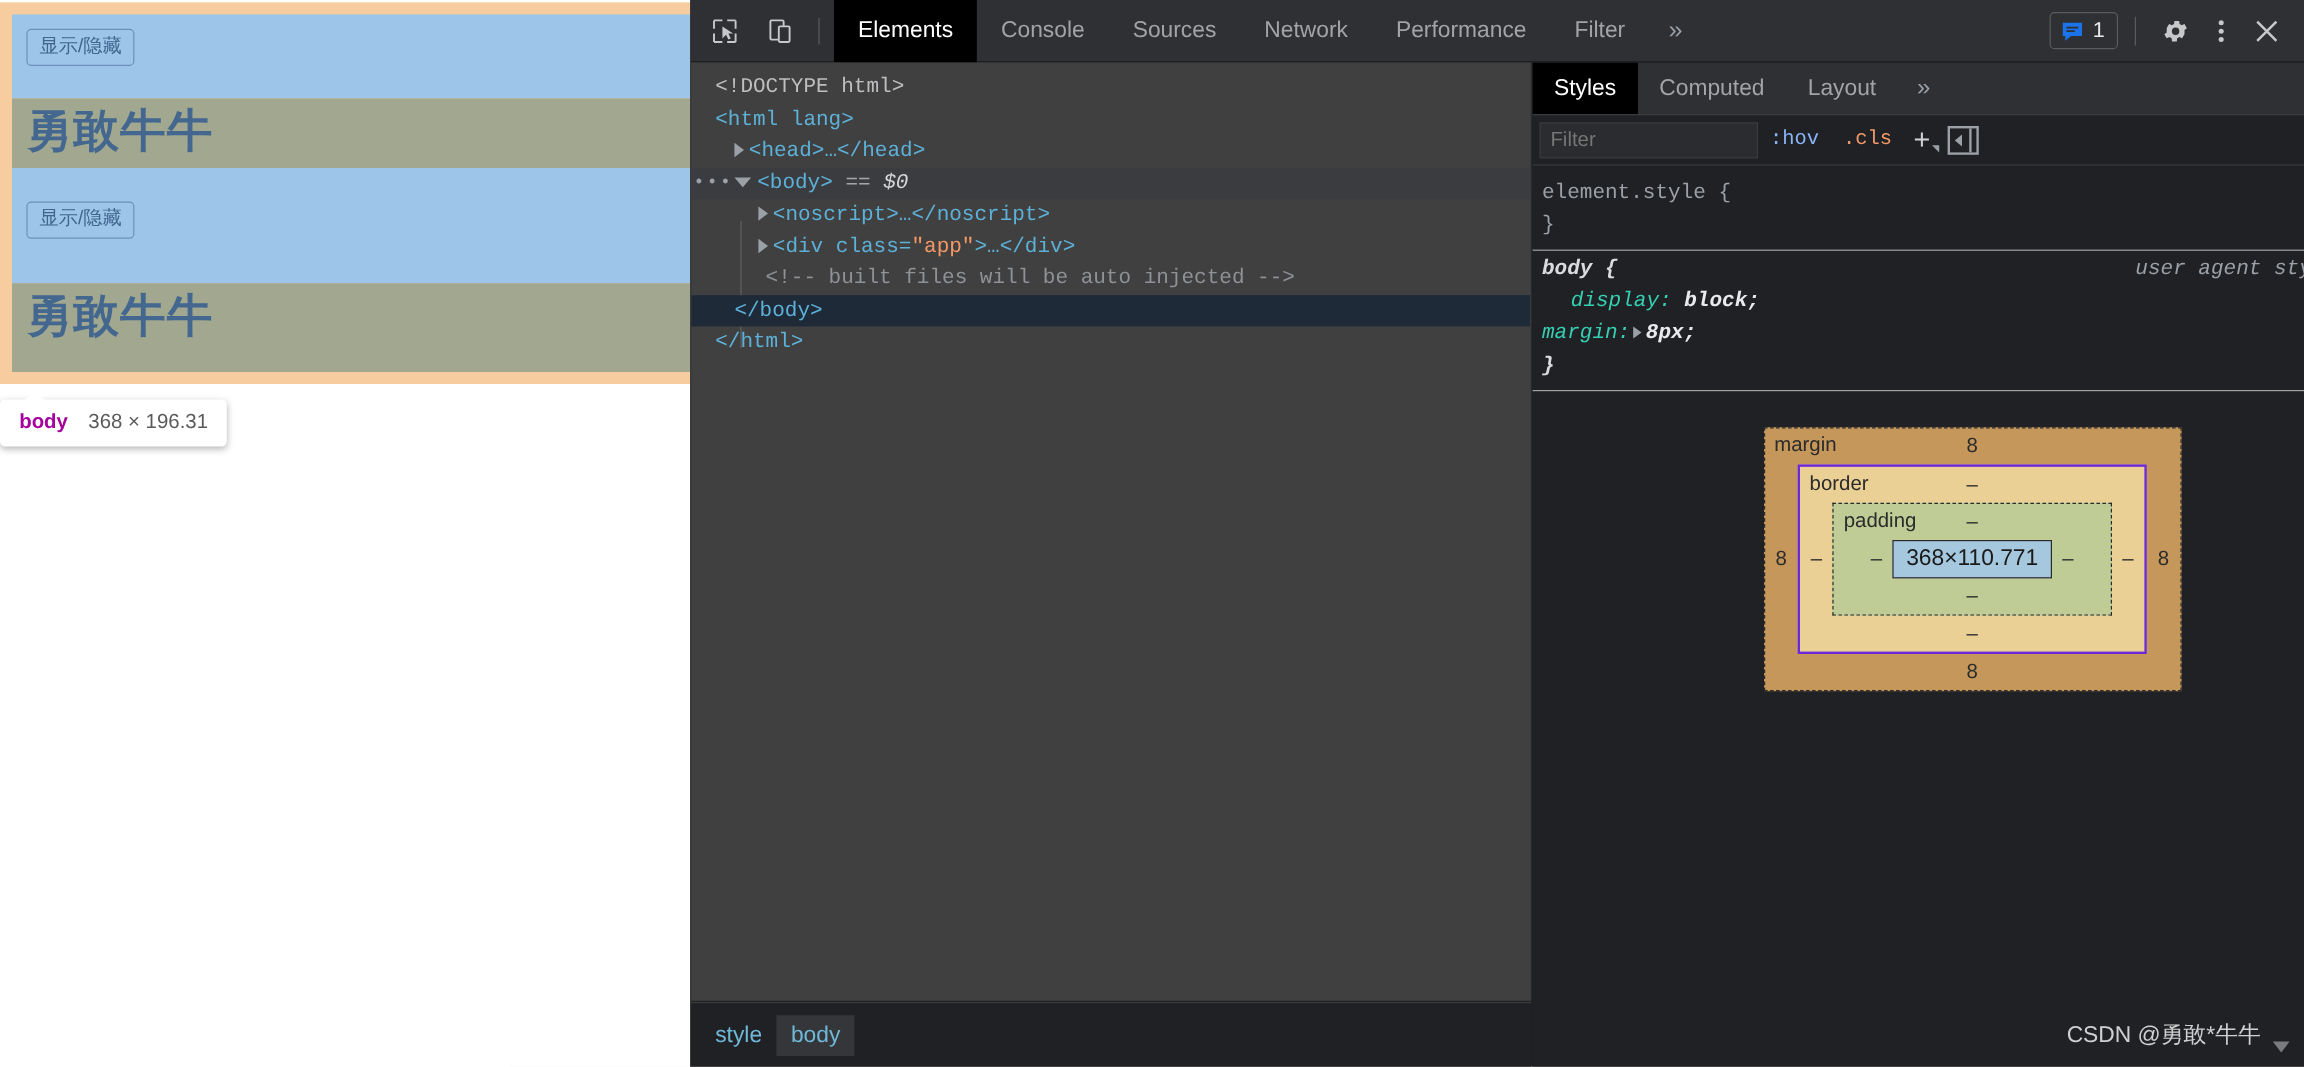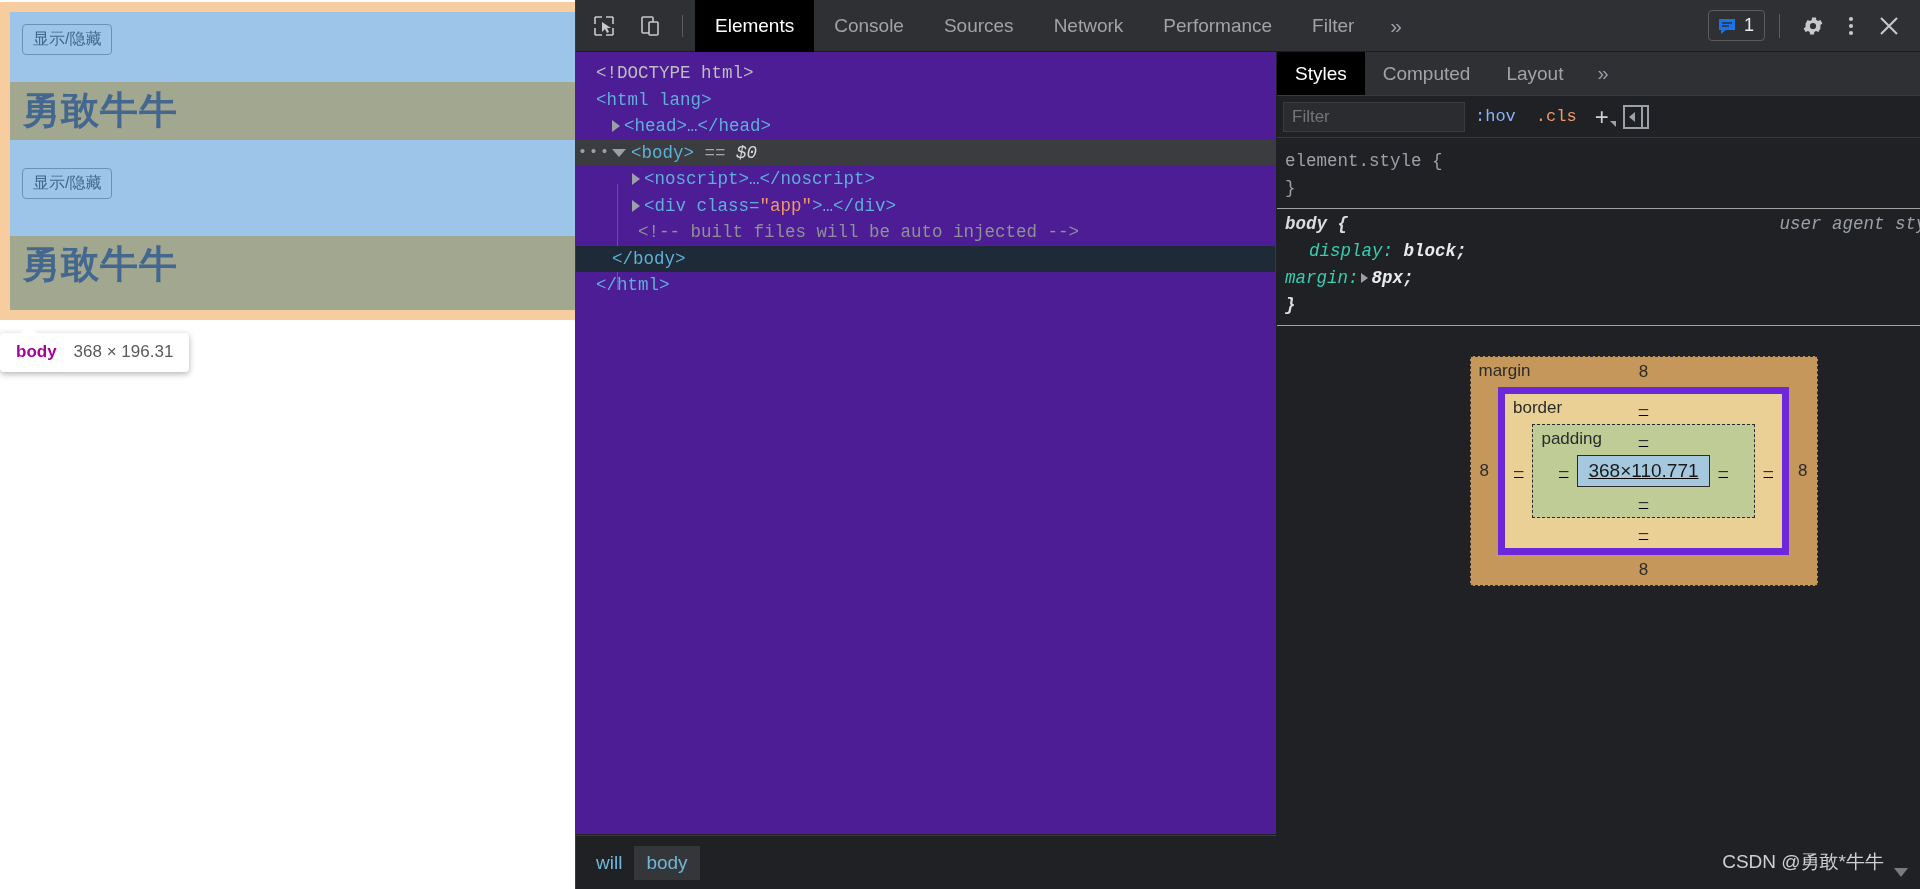--- a/index.html
+++ b/index.html
@@ -100,21 +100,21 @@
     border: 1px solid #5a5b5e; border-radius: 4px;
     padding: 4px 10px 4px 8px; cursor: pointer;
   }
   .msg-badge .cnt { color: #e8eaed; font-size: 18px; }
   .tb-vsep { width: 1px; height: 24px; background: #5a5b5e; margin: 0 14px; }
   .ico-btn { width: 38px; height: 34px; display:flex; align-items:center; justify-content:center; cursor:pointer; }
 
   
   .dom-pane {
     position: absolute; left: 0; top: 52px; width: 700px; height: 782px;
-    background: #4c1d95; overflow: hidden;
+    background: #404040; overflow: hidden;
     border-right: 1px solid #3b3b3e;
     padding-top: 8px;
   }
   .dom-line {
     height: 26.5px; line-height: 26.5px;
     font-family: "Liberation Mono", monospace;
     font-size: 17.5px; color: #cfd0d2;
     white-space: nowrap; position: relative;
     padding-left: 20px;
   }
@@ -214,21 +214,21 @@
     border-top: 5px solid transparent; border-bottom: 5px solid transparent;
     border-left: 7px solid #9aa0a6; cursor:pointer;
   }
 
   
   .boxmodel { margin: 30px auto 0 auto; width: 348px; }
   .bm-margin {
     background: #C5975B; border: 1px dashed #2b2b2b;
     padding: 0; position: relative; text-align:center;
   }
-  .bm-border { background:#EBD095; border: 7px solid #6d28d9; position: relative; text-decoration: underline; }
+  .bm-border { background:#EBD095; border: 2px solid #6d28d9; position: relative; }
   .bm-padding { background:#BFCC96; border: 1px dashed #2b2b2b; position: relative; }
   .bm-content {
     background:#A5C8DE; border: 1px solid #2b2b2b;
     display:inline-block; padding: 4px 10px; font-size: 19px; color:#1a1a1a;
     font-family:"Liberation Sans", sans-serif;
   }
   .bm-label {
     position:absolute; left: 8px; top: 4px; font-size: 17px; color:#2b2b2b;
     font-family:"Liberation Sans", sans-serif;
   }
@@ -377,21 +377,21 @@
       <div class="dom-line subhl" style="padding-left:36px">
         <span class="tag">&lt;/body&gt;</span>
       </div>
 
       <div class="dom-line">
         <span class="tag">&lt;/html&gt;</span>
       </div>
     </div>
 
     <div class="crumbs">
-      <div class="crumb">will</div>
+      <div class="crumb">style</div>
       <div class="crumb active">body</div>
     </div>
 
     <div class="styles-pane">
       <div class="styles-tabs">
         <div class="st-tab active">Styles</div>
         <div class="st-tab">Computed</div>
         <div class="st-tab">Layout</div>
         <div class="st-more">»</div>
       </div>

